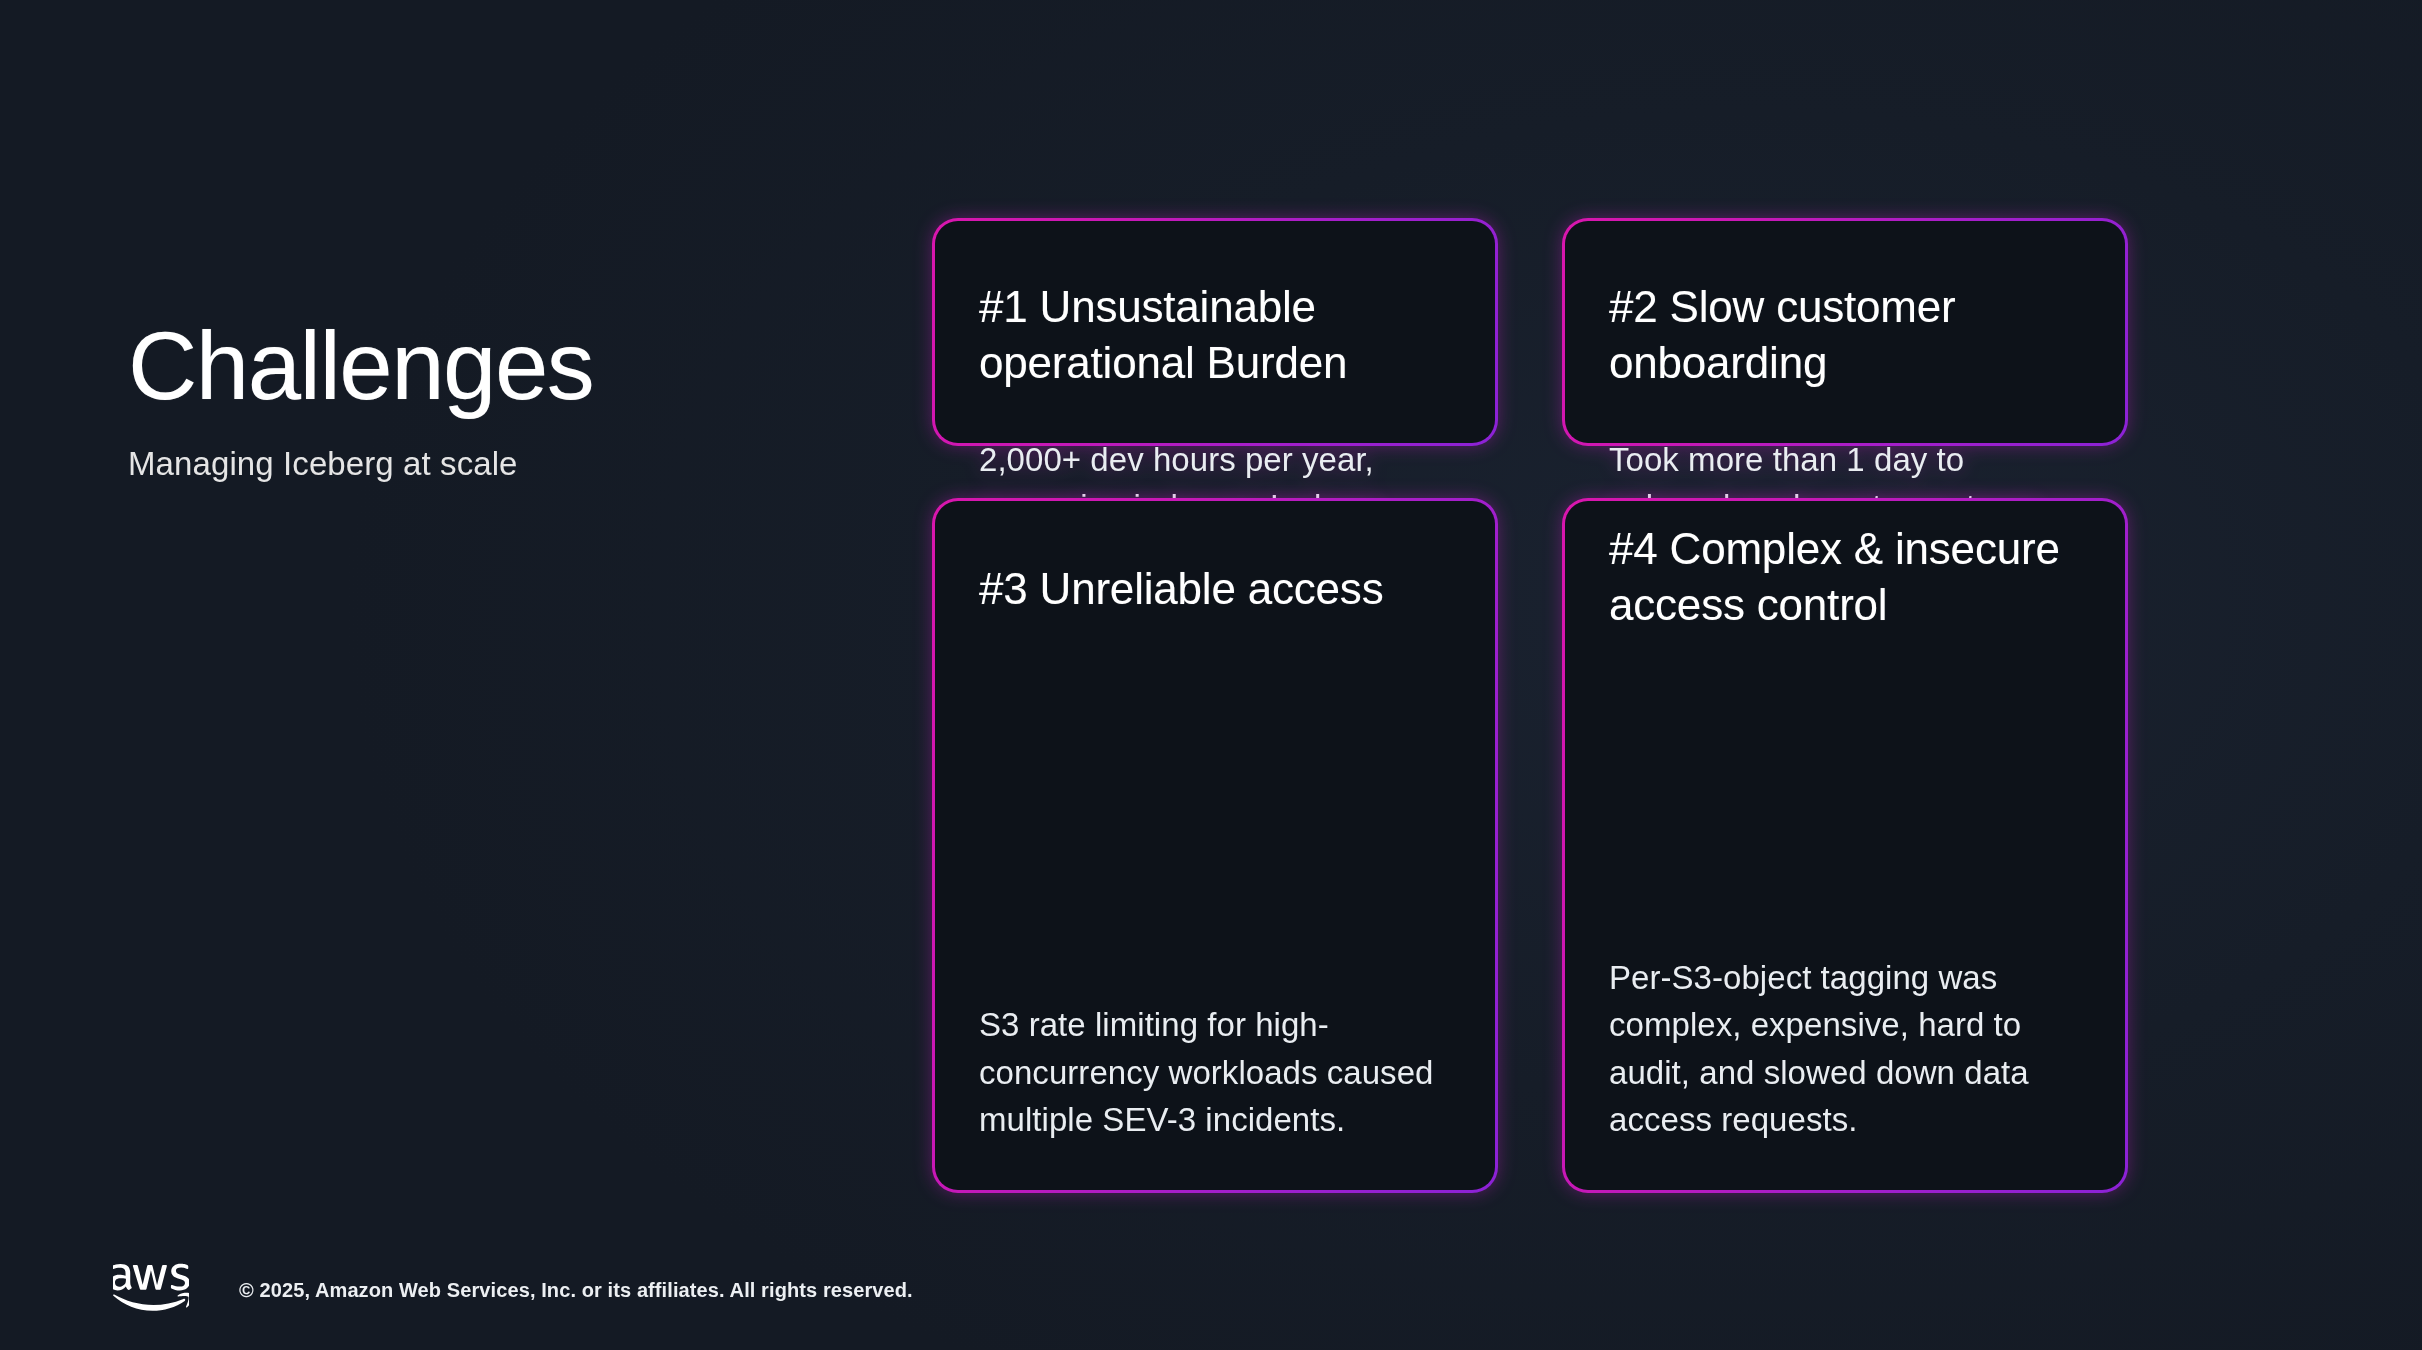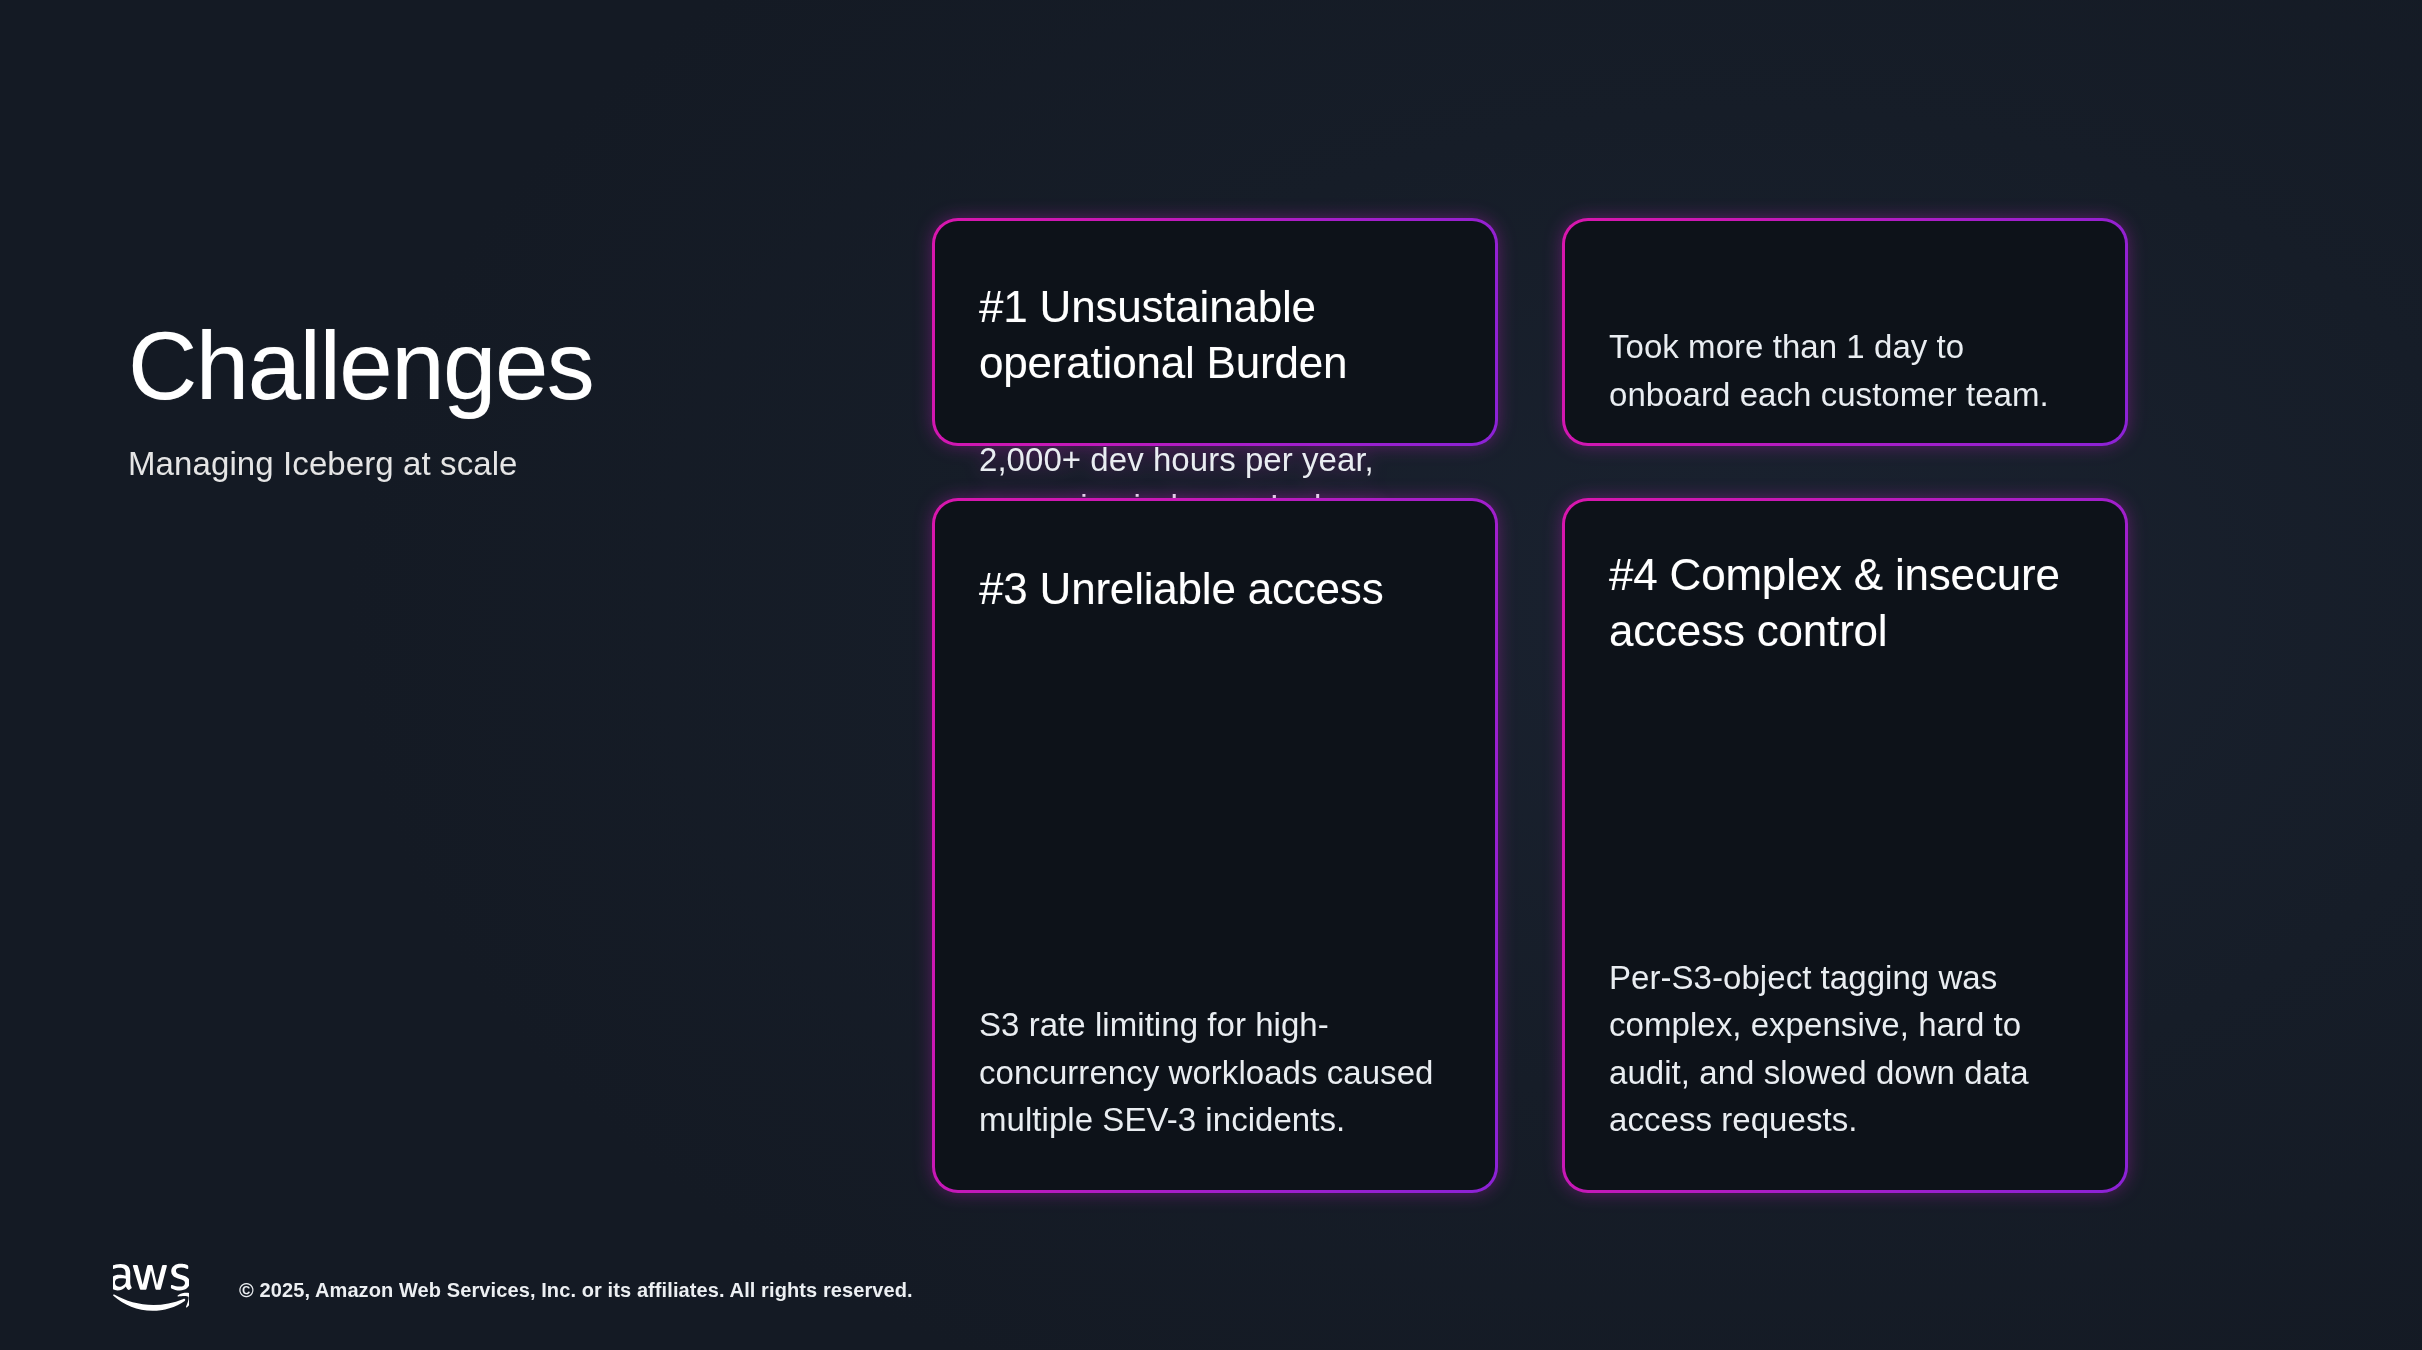--- a/index.html
+++ b/index.html
@@ -59,21 +59,21 @@
   .card-body{
     margin-top:26px;
     font-size:33px; font-weight:400; color:#e9edf1;
     line-height:1.44; letter-spacing:.05px;
   }
   
   .challenge-card.row-top .card-body{ margin-top:44px; }
   .challenge-card.row-top .card-inner{ padding-top:58px; }
   .challenge-card.row-bottom .card-inner{ padding-top:60px; padding-bottom:46px;justify-content:space-between; }
   
-  .challenge-card.compact-head .card-inner{ padding-top:46px; }
+  .challenge-card.compact-head .card-inner{ padding-top:20px; }
   .challenge-card.compact-head .card-body{ margin-top:22px; }
 
   
   #footer{
     position:absolute; left:113px; bottom:38px;
     display:flex; align-items:center; gap:50px;
   }
   #aws-logo{ width:76px; height:52px; display:block; }
   #copyright{
     font-size:20px; font-weight:700; color:#eceff2;
@@ -93,20 +93,21 @@
 
   <div class="challenge-card row-top">
     <div class="card-inner">
       <div class="card-heading">#1 Unsustainable operational Burden</div>
       <div class="card-body">2,000+ dev hours per year, managing in-house Iceberg maintenance jobs.</div>
     </div>
   </div>
 
   <div class="challenge-card row-top">
     <div class="card-inner">
+      <div class="card-heading">#2 Slow customer onboarding</div>
       <div class="card-body">Took more than 1 day to onboard each customer team.</div>
     </div>
   </div>
 
   <div class="challenge-card row-bottom">
     <div class="card-inner">
       <div class="card-heading">#3 Unreliable access</div>
       <div class="card-body">S3 rate limiting for high-concurrency workloads caused multiple SEV-3 incidents.</div>
     </div>
   </div>

